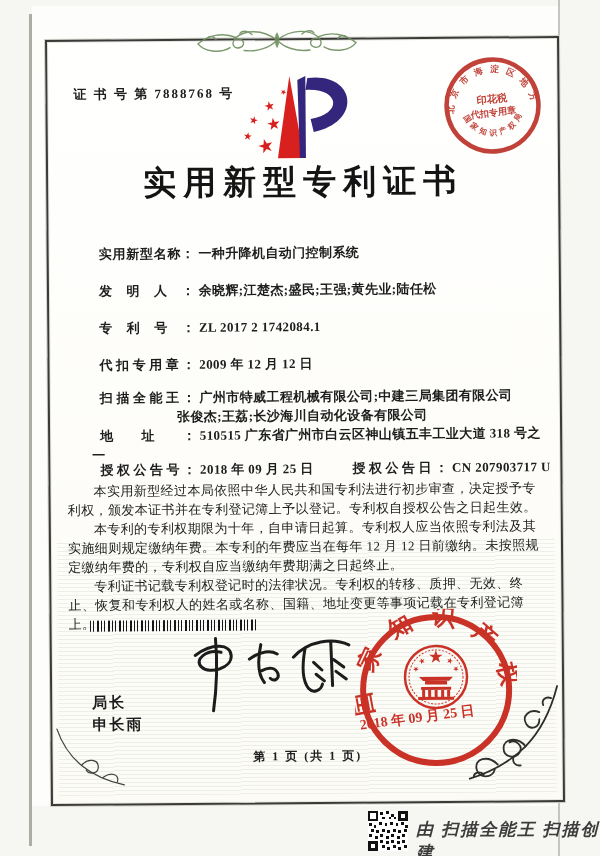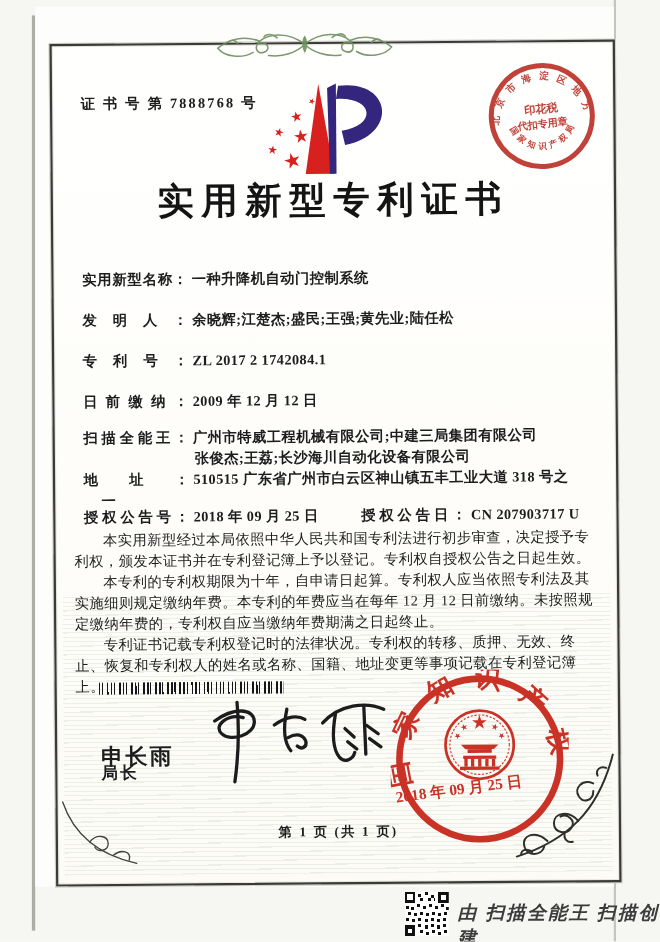--- a/index.html
+++ b/index.html
@@ -34,33 +34,33 @@
 
   .cert-no{position:absolute;left:26px;top:44px;font-size:13px;font-weight:600;letter-spacing:2px;}
   .logo{position:absolute;left:186px;top:30px;width:146px;height:94px;}
   .tax-stamp{position:absolute;left:394px;top:16px;width:102px;height:102px;opacity:.88;transform:rotate(-6deg);}
 
   .title{position:absolute;left:0;right:0;top:120px;text-align:center;
     font-size:33px;font-weight:bold;letter-spacing:7px;color:#141414;}
 
   .fields{position:absolute;left:26px;top:0;width:468px;font-size:13px;font-weight:600;letter-spacing:.4px;}
   .frow{position:absolute;left:0;width:468px;line-height:19px;}
-  .flabel{display:inline-block;width:96px;text-align:justify;text-align-last:justify;vertical-align:top;}
+  .flabel{display:inline-block;width:96px;text-align:justify;text-align-last:justify;vertical-align:top;margin-left:24px;}
   .fvalue{display:inline-block;vertical-align:top;max-width:360px;}
   .cont-addr{margin-left:16px;display:block;}
   .cont-pat{margin-left:101px;display:block;}
   .grant-no-col{position:absolute;left:252px;top:0;white-space:nowrap;}
 
   .paras{position:absolute;left:17px;top:440px;width:478px;font-size:13px;line-height:19px;letter-spacing:.4px;font-weight:500;}
   .paras p{margin:0;text-indent:2em;}
 
   .barcode{position:absolute;left:38px;top:579px;width:168px;height:11px;
     background:repeating-linear-gradient(90deg,#15151a 0 1.5px,transparent 1.5px 3px,#15151a 3px 4px,transparent 4px 7.5px,#15151a 7.5px 9px,transparent 9px 11px);}
   .post{position:absolute;left:40px;top:620px;font-size:15px;font-weight:700;letter-spacing:2px;margin-top:32px;}
-  .post-name{position:absolute;left:40px;top:633px;font-size:20px;font-weight:700;letter-spacing:2px;}
+  .post-name{position:absolute;left:40px;top:674px;font-size:15px;font-weight:700;letter-spacing:2px;}
   .signature{position:absolute;left:122px;top:590px;width:190px;height:85px;transform:rotate(-2deg);}
 
   .seal{position:absolute;left:303px;top:570px;width:162px;height:162px;opacity:.95;}
   .page-footer{position:absolute;left:0;right:0;top:708px;text-align:center;font-size:12px;letter-spacing:2px;font-weight:600;}
 
   .scan-footer{position:absolute;left:0;top:806px;width:600px;height:50px;font-style:italic;}
   .qr{position:absolute;left:368px;top:5px;width:40px;height:40px;}
   .scan-text{position:absolute;left:416px;top:12px;font-size:17px;font-weight:700;letter-spacing:2px;color:#3c3c3c;
     font-family:"Liberation Serif","DejaVu Serif",serif;}
 </style>
@@ -137,21 +137,21 @@
     </div>
     <div class="frow" style="top:240px">
       <span class="flabel">发明人：</span>
       <span class="fvalue">余晓辉;江楚杰;盛民;王强;黄先业;陆任松</span>
     </div>
     <div class="frow" style="top:277px">
       <span class="flabel">专利号：</span>
       <span class="fvalue">ZL 2017 2 1742084.1</span>
     </div>
     <div class="frow" style="top:314px">
-      <span class="flabel">日前缴纳：</span>
+      <span class="flabel">代扣专用章：</span>
       <span class="fvalue">2009 年 12 月 12 日</span>
     </div>
     <div class="frow" style="top:347px">
       <span class="flabel">扫描全能王：</span>
       <span class="fvalue">广州市特威工程机械有限公司;中建三局集团有限公司</span>
       <span class="cont-pat">张俊杰;王荔;长沙海川自动化设备有限公司</span>
     </div>
     <div class="frow" style="top:385px">
       <span class="flabel">地址：</span>
       <span class="fvalue">510515 广东省广州市白云区神山镇五丰工业大道 318 号之</span>

